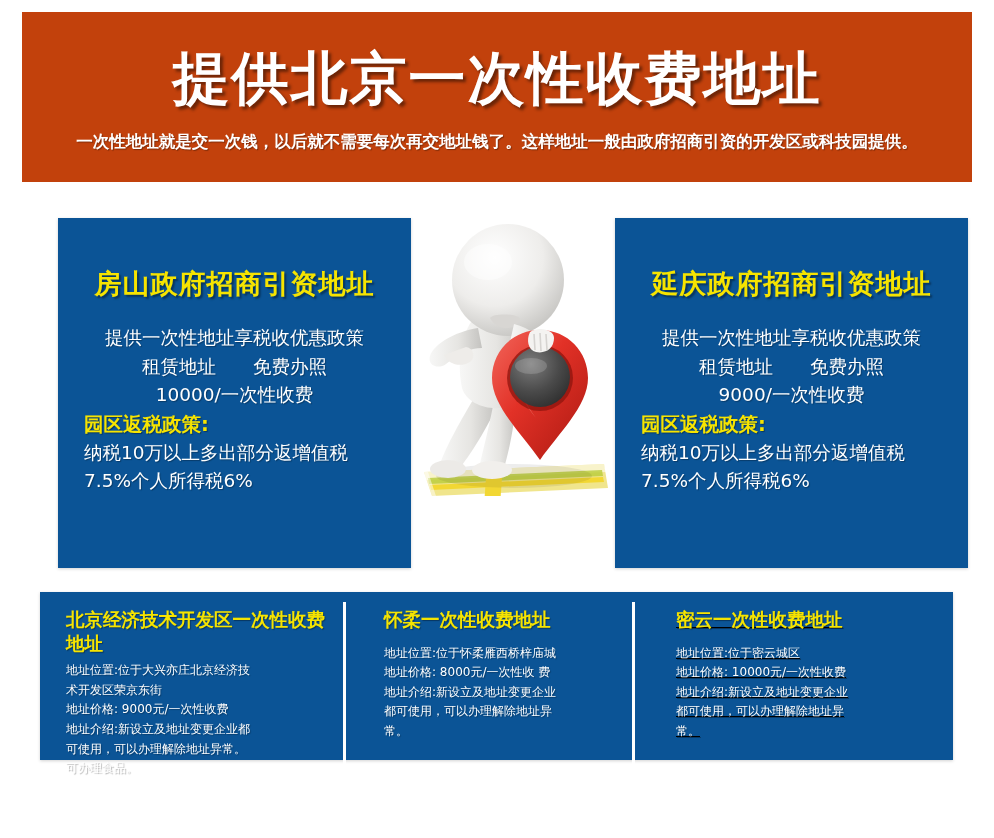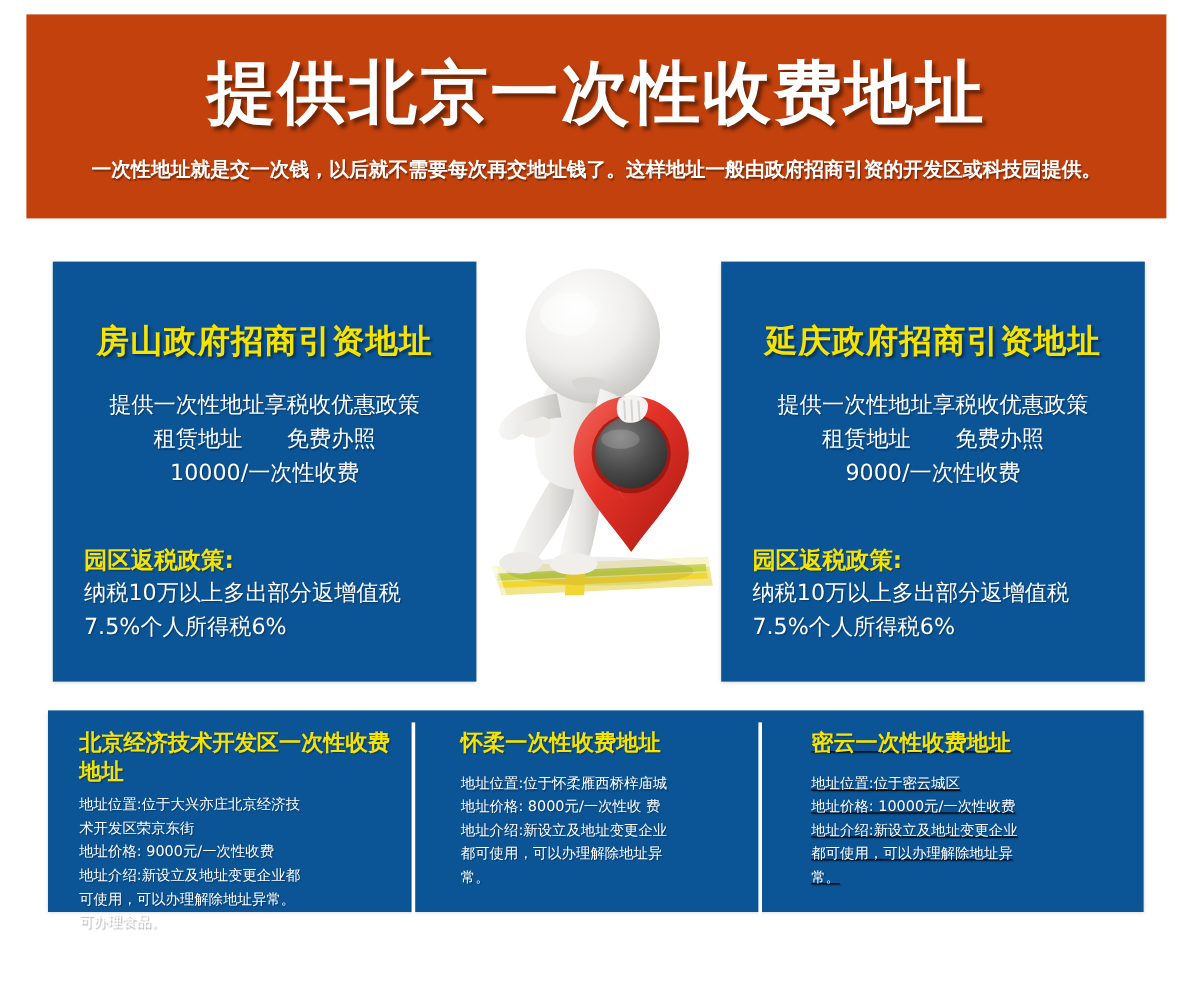--- a/index.html
+++ b/index.html
@@ -45,21 +45,21 @@
     font-weight: bold;
     letter-spacing: 0px;
     margin-top: 22px;
     white-space: nowrap;
     text-shadow: 1px 1px 1px rgba(0,0,0,0.35);
   }
 
   
   .mid-row {
     position: absolute;
-    left: 4px;
+    left: 18px;
     top: 218px;
     width: 931px;
     height: 352px;
   }
   .promo-card {
     position: absolute;
     top: 0;
     width: 353px;
     height: 350px;
     background: #0b5496;
@@ -84,21 +84,20 @@
     text-align: center;
   }
   .promo-line {
     color: #ffffff;
     font-size: 18.5px;
     line-height: 1.55;
     white-space: nowrap;
     text-shadow: 1px 1px 1px rgba(0,0,0,0.3);
   }
   .promo-policy {
-    margin-top: 42px;
     padding-left: 8px;
   }
   .policy-head {
     color: #f6e400;
     font-size: 19.5px;
     font-weight: bold;
     line-height: 1.5;
     text-shadow: 1px 1px 1px rgba(0,0,0,0.35);
   }
   .policy-line {

